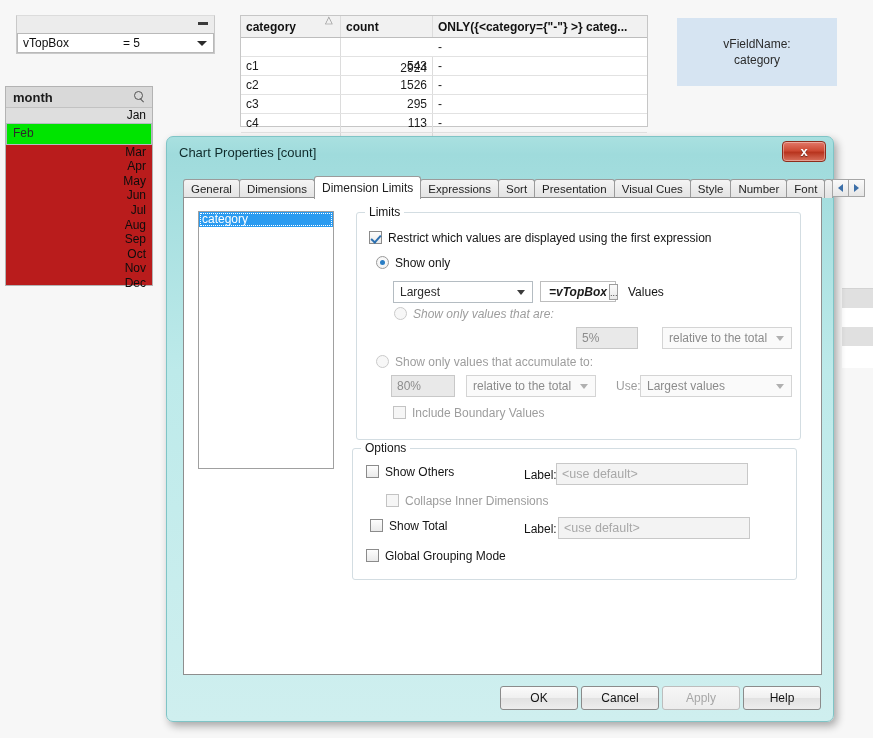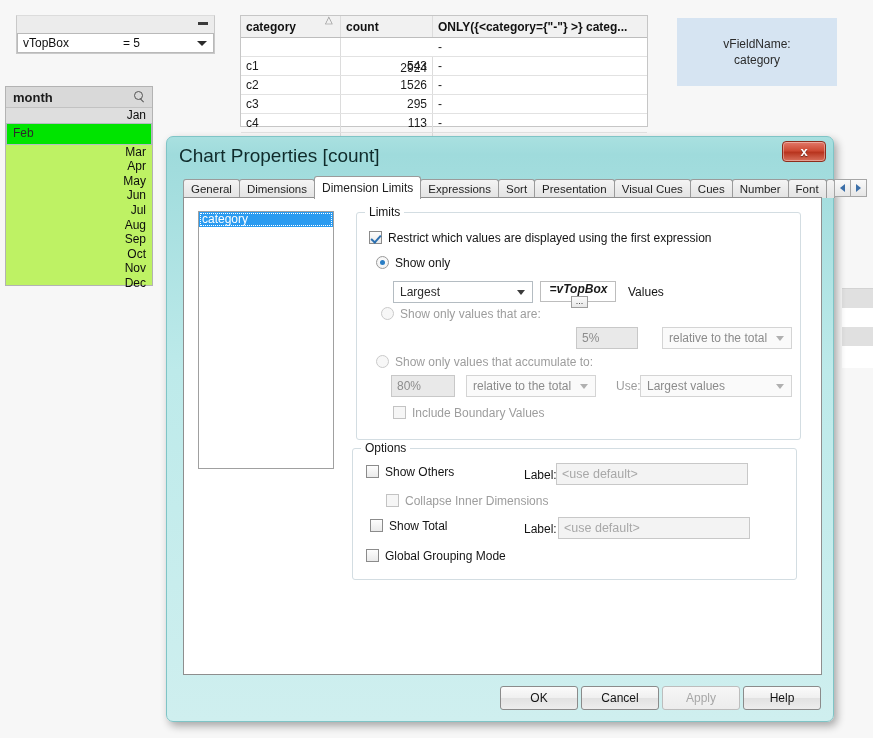--- a/index.html
+++ b/index.html
@@ -38,21 +38,21 @@
   .varbox-eq { position: absolute; left: 105px; font-size: 12px; color: #101010; }
   .varbox-arrow {
     position: absolute; right: 6px; top: 50%; margin-top: -2px;
     width: 0; height: 0; border-left: 5px solid transparent;
     border-right: 5px solid transparent; border-top: 5px solid #2b2b2b;
   }
 
   
   .listbox {
     position: absolute; left: 5px; top: 86px; width: 148px; height: 200px;
-    background: #bef264; border: 1px solid #b3b3b3;
+    background: #b91c1c; border: 1px solid #b3b3b3;
   }
   .listbox-head {
     height: 21px; background: #d9d9d9; border-bottom: 1px solid #c2c2c2;
     display: flex; align-items: center; justify-content: space-between;
     padding: 0 6px 0 7px;
   }
   .listbox-title { font-weight: bold; font-size: 13px; color: #1b1b1b; }
   .search-icon { width: 13px; height: 13px; position: relative; }
   .search-icon::before {
     content: ""; position: absolute; left: 1px; top: 0px;
@@ -119,21 +119,21 @@
   .dialog {
     position: absolute; left: 166px; top: 136px; width: 668px; height: 586px;
     border-radius: 7px;
     background: linear-gradient(to bottom, #a9e0e0 0%, #9fdbdc 3%, #bdeaea 40%, #cfefef 100%);
     border: 1px solid #7fc4c6;
     box-shadow: 3px 4px 9px rgba(0,0,0,0.33);
     padding: 0;
   }
   .dlg-title {
     position: absolute; left: 12px; top: 8px;
-    font-size: 19px; color: #0f2b2b;
+    font-size: 13px; color: #0f2b2b;
   }
   .dlg-close {
     position: absolute; right: 7px; top: 4px; width: 44px; height: 21px;
     border-radius: 4px;
     background: linear-gradient(to bottom, #e27a6a 0%, #cd4a34 45%, #b8351f 55%, #d8705c 100%);
     border: 1px solid #8d2d1c;
     box-shadow: inset 0 0 0 1px rgba(255,255,255,0.35);
     display: flex; align-items: center; justify-content: center;
     color: #fff; font-weight: bold; font-size: 13px;
     text-shadow: 0 1px 1px rgba(0,0,0,0.5);
@@ -239,21 +239,21 @@
 
   .txt {
     height: 22px; border: 1px solid #c8c8c8; background: #e9e9e9;
     display: flex; align-items: center; padding-left: 5px;
     font-size: 12px; color: #8d8d8d;
   }
   .txt.wide { background: #f3f3f3; color: #a8a8a8; font-size: 12.5px; }
 
   .exprbox {
     height: 21px; border: 1px solid #bdbdbd; background: #ffffff;
-    display: flex; align-items: center; padding-left: 1px; position: relative; flex-direction: column;
+    display: flex; align-items: center; padding-left: 8px; position: relative;
   }
   .expr-text { font-style: italic; font-weight: bold; font-size: 12px; color: #1a1a1a; }
   .expr-btn {
     margin-left: 2px; width: 17px; height: 16px;
     border: 1px solid #9d9d9d; background: linear-gradient(to bottom,#fbfbfb,#e8e8e8);
     font-size: 9px; color: #333; display: flex; align-items: flex-end;
     justify-content: center; line-height: 9px; padding-bottom: 1px;
   }
 
   
@@ -370,21 +370,21 @@
     <div class="dlg-body">
 
       <div class="tabstrip">
         <div class="tab">General</div>
         <div class="tab">Dimensions</div>
         <div class="tab active">Dimension Limits</div>
         <div class="tab">Expressions</div>
         <div class="tab">Sort</div>
         <div class="tab">Presentation</div>
         <div class="tab">Visual Cues</div>
-        <div class="tab">Cues</div>
+        <div class="tab">Style</div>
         <div class="tab">Number</div>
         <div class="tab">Font</div>
         <div class="tab clipped">La</div>
         <div class="tab-nav">
           <div class="tab-nav-btn">
               <span class="tri-l"></span>
             </div>
           <div class="tab-nav-btn">
               <span class="tri-r"></span>
             </div>
@@ -414,21 +414,21 @@
             <span>Largest</span>
             <span class="dd"></span>
           </div>
 
           <div class="exprbox" style="position:absolute; left:183px; top:68px; width:76px;">
             <span class="expr-text">=vTopBox</span>
             <span class="expr-btn">...</span>
           </div>
           <span class="lbl" style="position:absolute; left:265px; top:72px;">Values</span>
 
-          <div class="row" style="left:24px; top:94px;">
+          <div class="row" style="left:37px; top:94px;font-style:italic;">
             <span class="rad dis"></span>
             <span class="lbl dis">Show only values that are:</span>
           </div>
 
           <div class="txt" style="position:absolute; left:219px; top:114px; width:62px;">
             <span>5%</span>
           </div>
           <div class="sel dis" style="position:absolute; left:305px; top:114px; width:130px;">
             <span>relative to the total</span>
             <span class="dd"></span>

